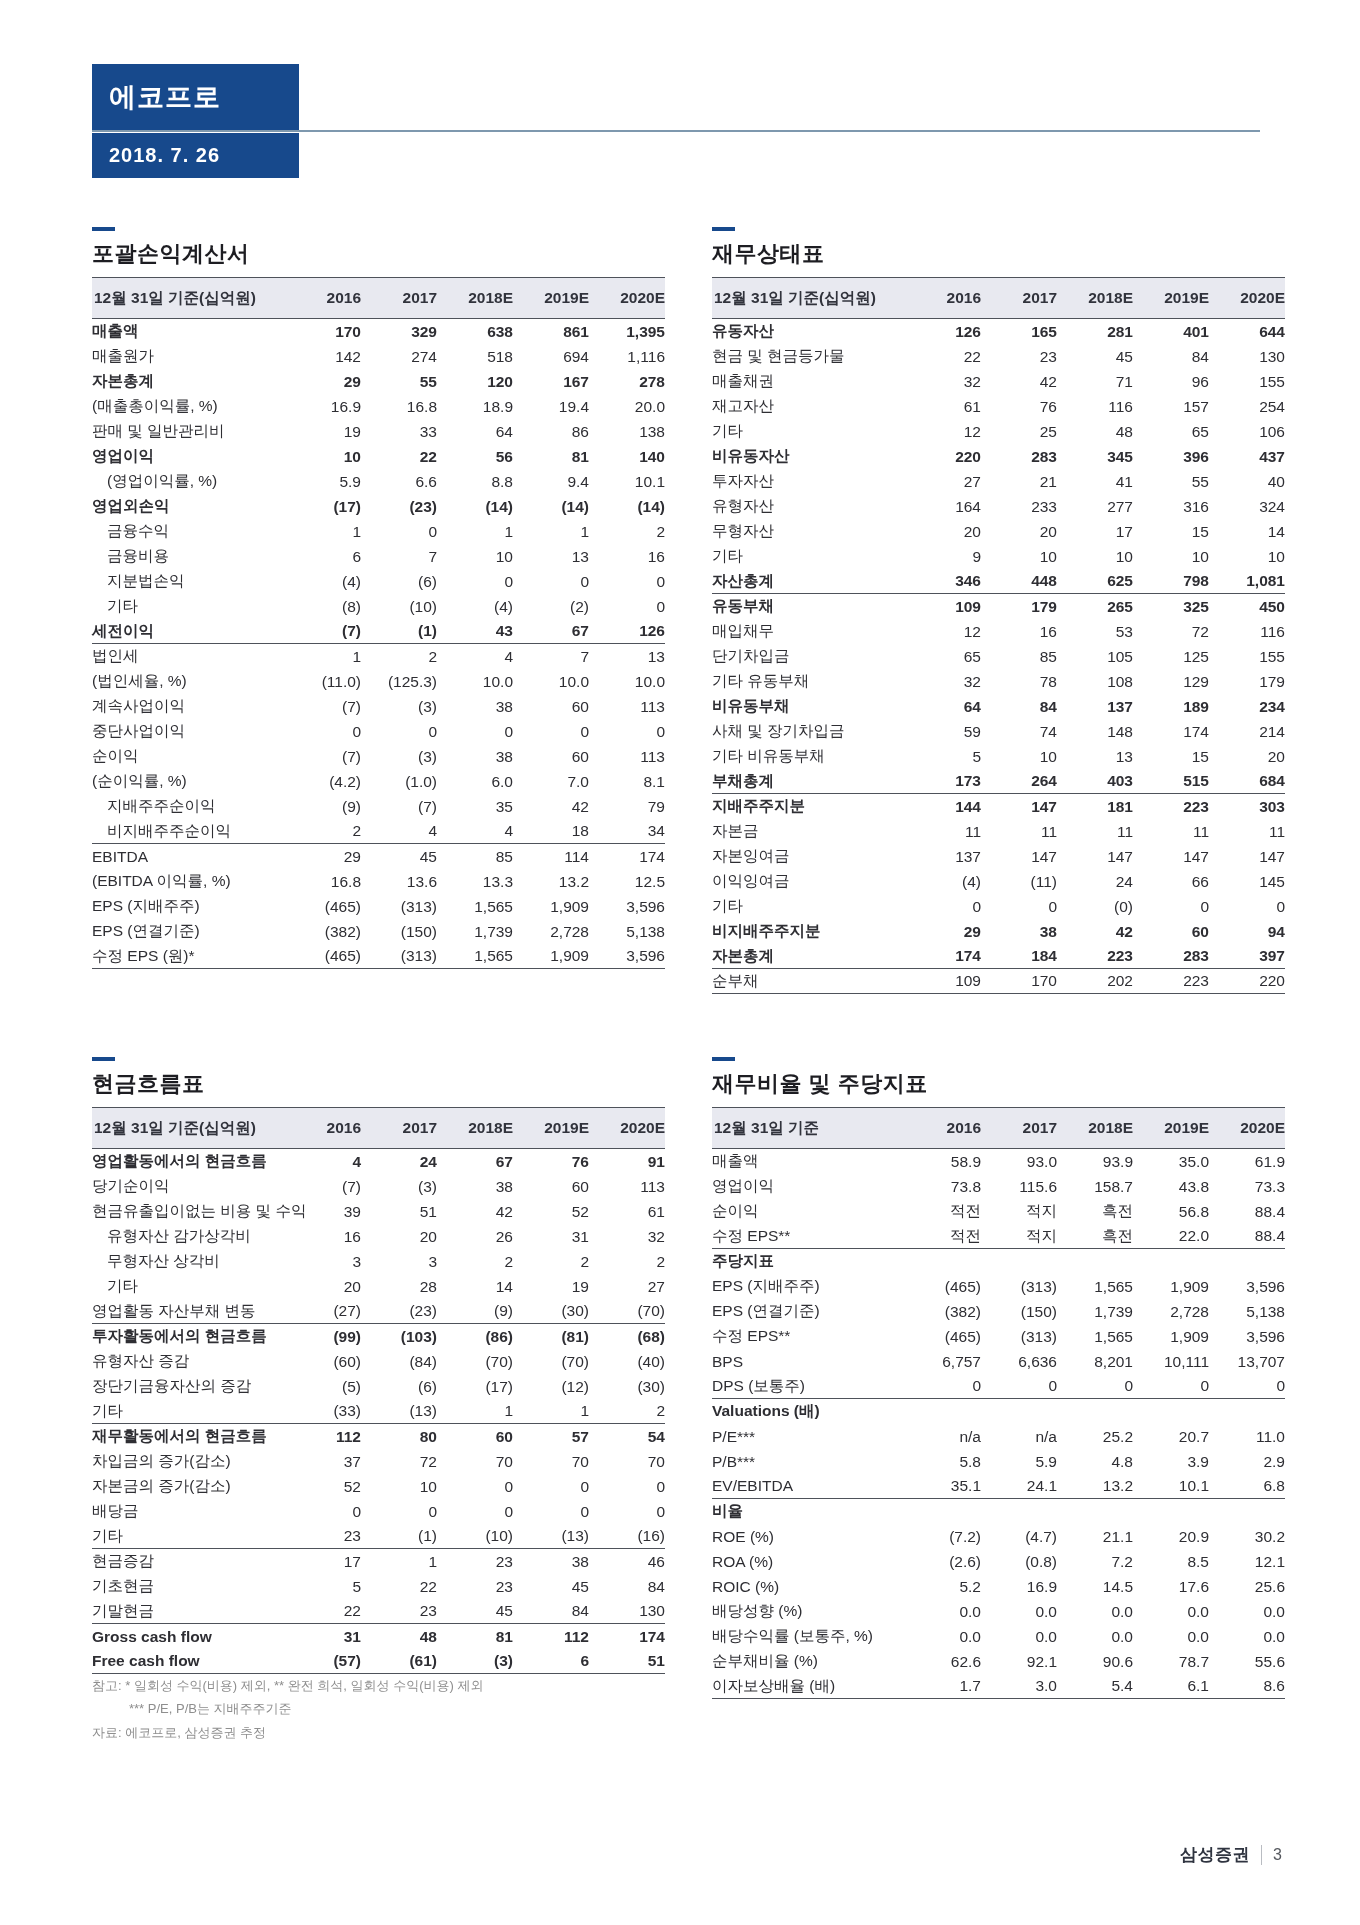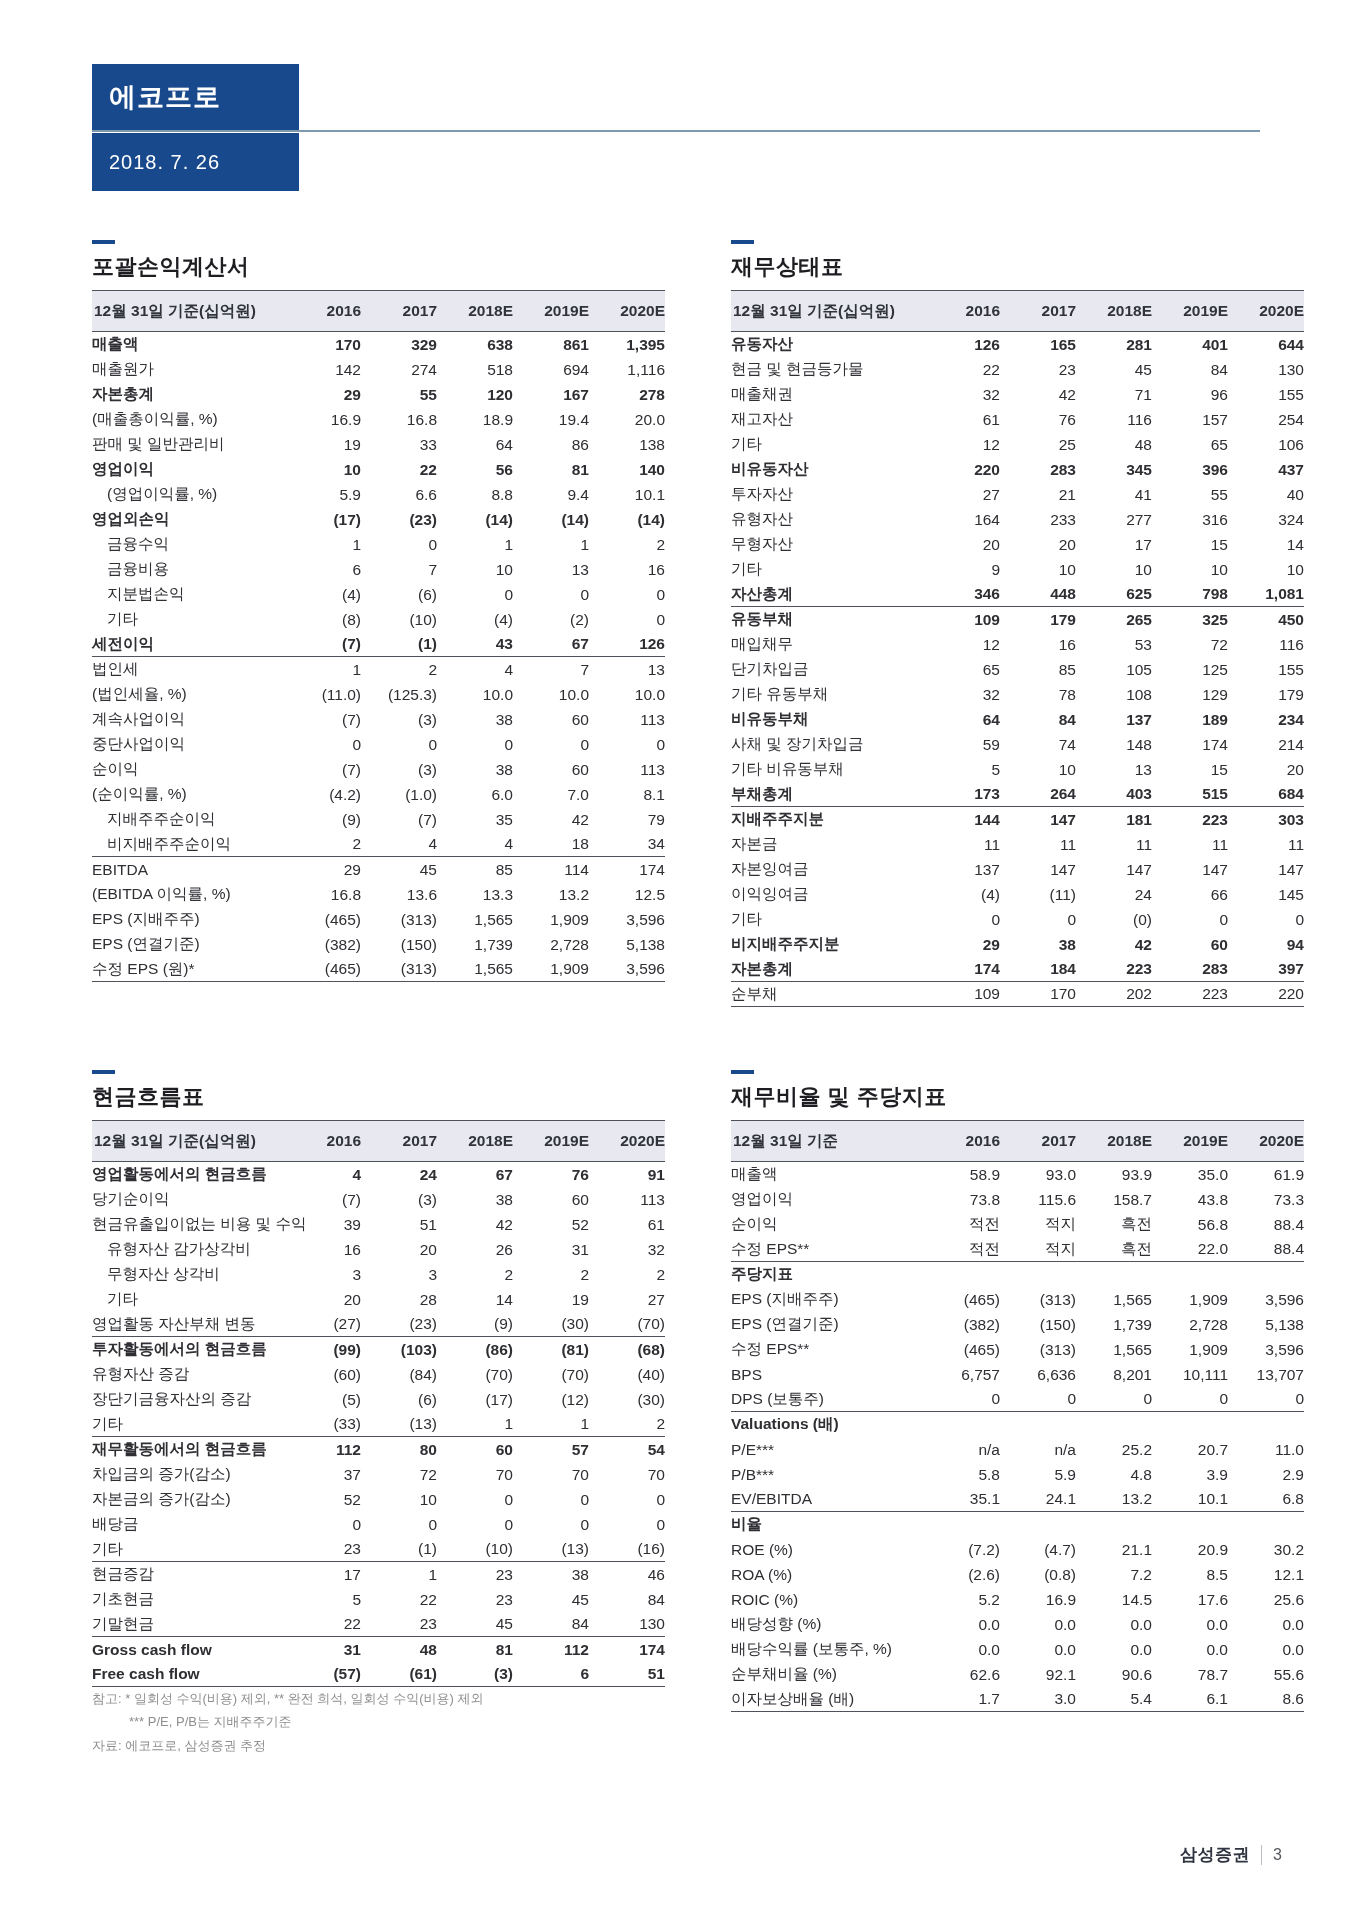--- a/index.html
+++ b/index.html
@@ -19,26 +19,26 @@
     position:relative;overflow:hidden;
   }
   .page{padding:64px 100px 0 92px;}
 
   
   .hdr{position:relative;}
   .hdr-line{position:absolute;left:0;right:0;top:66px;height:2px;background:var(--header-line);}
   .brand-box{position:relative;width:207px;height:66px;background:var(--brand-blue);
     color:#fff;display:flex;align-items:center;padding-left:17px;
     font-size:27px;font-weight:bold;letter-spacing:1px;}
-  .date-box{position:relative;margin-top:3px;width:207px;height:58px;background:var(--brand-blue);
+  .date-box{position:relative;margin-top:3px;width:207px;height:45px;background:var(--brand-blue);
     color:#fff;display:flex;align-items:center;padding-left:17px;
-    font-size:20px;font-weight:normal;letter-spacing:1px;}
+    font-size:20px;font-weight:bold;letter-spacing:1px;}
 
   
-  .grid{display:grid;grid-template-columns:573px 573px;column-gap:66px;align-items:start;}
+  .grid{display:grid;grid-template-columns:573px 573px;column-gap:47px;align-items:start;}
   .row1{margin-top:49px;}
   .row2{margin-top:63px;}
 
   .dash{width:23px;height:4px;background:var(--brand-blue);margin-bottom:10px;}
   .sec-title{font-size:22px;line-height:26px;font-weight:bold;color:#1d1d22;margin-bottom:10px;letter-spacing:0.5px;}
 
   
   .table{width:573px;font-size:15.5px;}
   .t-head{
     display:flex;align-items:center;height:42px;

